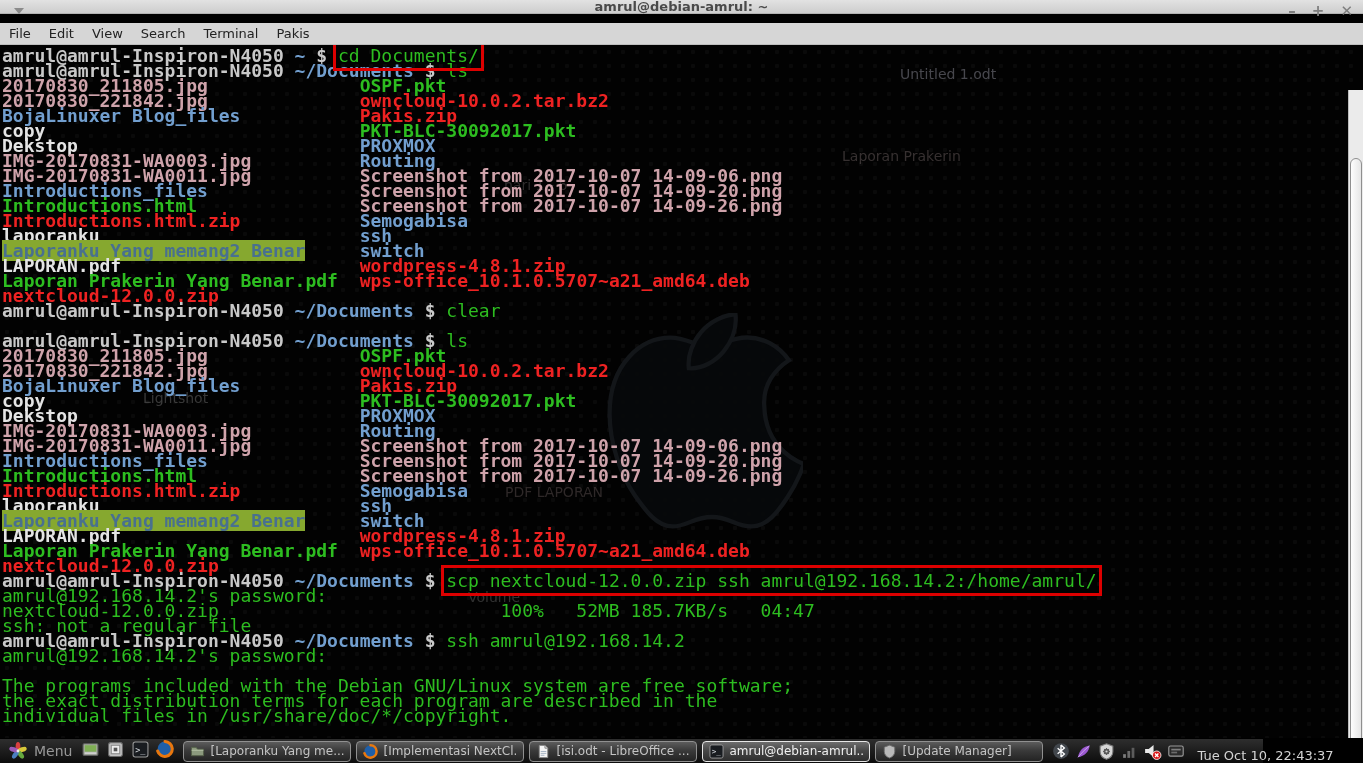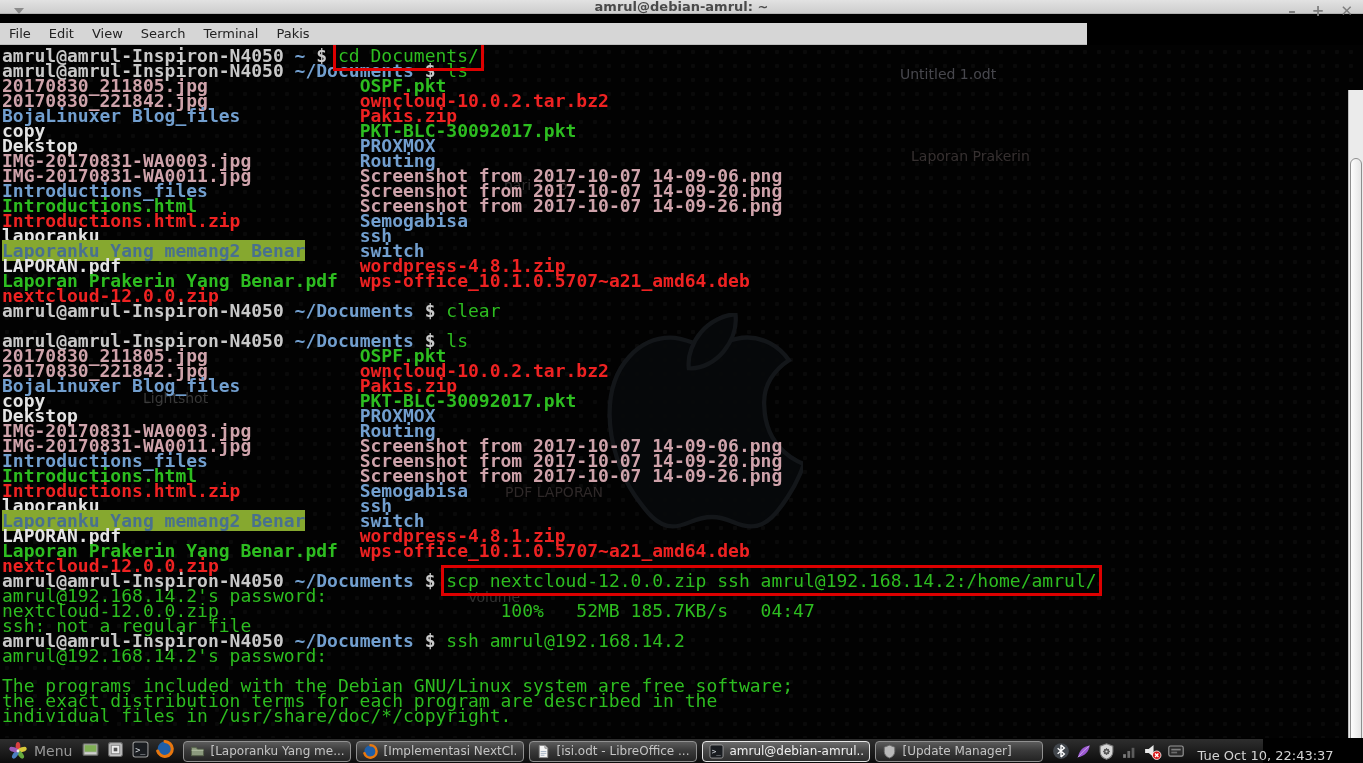--- a/index.html
+++ b/index.html
@@ -20,21 +20,21 @@
     border-top:6px solid #8a8a8a;
   }
   .tb-controls {
     position:absolute; right:10px; top:0; height:22px;
     display:flex; gap:16px; align-items:center;
     color:#7e7e7e; font-size:15px; font-weight:bold;
   }
   .tb-controls span { cursor:default; line-height:22px; }
 
   .menubar {
-    position:absolute; left:0; top:23px; width:1087px; height:22px;
+    position:absolute; left:0; top:23px; width:1363px; height:22px;
     background:#d6d6d6; border-bottom:1px solid #bdbdbd;
     display:flex; align-items:center; font-size:13px; color:#222;
   }
   .menubar .mi { padding:2px 9px; }
 
   
   .terminal {
     position:absolute; left:0; top:45px; width:1363px; height:693px;
     background:#020202; overflow:hidden;
   }
@@ -126,21 +126,21 @@
   </div>
 
 <div class="terminal">
   <div class="dots"></div>
   <svg class="apple" viewBox="0 0 100 122">
     <path d="M82 43c-.6-9.5 4.8-16.6 11.5-21-4.9-7-12.4-10.6-19.3-10.6-8.2 0-13.6 4.2-18.1 4.2-4.7 0-10.8-4.1-17.8-4.1C25 11.5 10 23.3 10 46.8c0 14 5.2 28.7 11.8 38.2 5.6 8 10.5 14.4 17.5 14.4 6.8 0 9.9-4.4 18.4-4.4 8.4 0 11 4.4 18.3 4.4 7.3 0 12.3-6.7 16.9-13.7 5.2-7.7 7.4-15.1 7.5-15.5-.4-.1-17.9-5.6-18.4-27.2z" fill="#07090b" stroke="#15181c" stroke-width="2"></path>
     <path d="M63 10c3.8-4.6 6.4-11 5.6-17.4-5.5.2-12.1 3.7-16 8.3-3.5 4.1-6.5 10.6-5.7 16.8 6.1.5 12.3-3.1 16.1-7.7z" transform="translate(0,8)" fill="#07090b" stroke="#15181c" stroke-width="2"></path>
   </svg>
   <div id="bleed-layer">
       <span class="bleed" style="left: 900px; top: 21px; color: rgba(185, 185, 200, 0.38);">Untitled 1.odt</span>
-      <span class="bleed" style="left: 911px; top: 103px; color: rgba(175, 155, 155, 0.3);">Laporan Prakerin</span>
+      <span class="bleed" style="left: 842px; top: 103px; color: rgba(175, 155, 155, 0.3);">Laporan Prakerin</span>
       <span class="bleed" style="left: 504px; top: 117px; color: rgba(155, 145, 145, 0.3); margin-top: 15px;">hari 1 - 6</span>
       <span class="bleed" style="left: 143px; top: 345px; color: rgba(135, 135, 135, 0.4);">Lightshot</span>
       <span class="bleed" style="left: 505px; top: 439px; color: rgba(150, 130, 130, 0.3);">PDF LAPORAN</span>
       <span class="bleed" style="left: 468px; top: 544px; color: rgba(135, 135, 135, 0.35);">Volume</span>
     </div>
   <div class="term-out"><div class="tline"><span class="sp">amrul@amrul-Inspiron-N4050 </span><span class="sb">~</span><span class="sp"> $ </span><span class="sg redbox">cd Documents/</span></div><div class="tline"><span class="sp">amrul@amrul-Inspiron-N4050 </span><span class="sb">~/Documents</span><span class="sp"> $ </span><span class="sg">ls</span></div><div class="tline"><span class="sm">20170830_211805.jpg</span><span class="ss">              </span><span class="sx">OSPF.pkt</span></div><div class="tline"><span class="sm">20170830_221842.jpg</span><span class="ss">              </span><span class="sr">owncloud-10.0.2.tar.bz2</span></div><div class="tline"><span class="sb">BojaLinuxer Blog_files</span><span class="ss">           </span><span class="sr">Pakis.zip</span></div><div class="tline"><span class="sw">copy</span><span class="ss">                             </span><span class="sx">PKT-BLC-30092017.pkt</span></div><div class="tline"><span class="sw">Dekstop</span><span class="ss">                          </span><span class="sb">PROXMOX</span></div><div class="tline"><span class="sm">IMG-20170831-WA0003.jpg</span><span class="ss">          </span><span class="sb">Routing</span></div><div class="tline"><span class="sm">IMG-20170831-WA0011.jpg</span><span class="ss">          </span><span class="sm">Screenshot from 2017-10-07 14-09-06.png</span></div><div class="tline"><span class="sb">Introductions_files</span><span class="ss">              </span><span class="sm">Screenshot from 2017-10-07 14-09-20.png</span></div><div class="tline"><span class="sx">Introductions.html</span><span class="ss">               </span><span class="sm">Screenshot from 2017-10-07 14-09-26.png</span></div><div class="tline"><span class="sr">Introductions.html.zip</span><span class="ss">           </span><span class="sb">Semogabisa</span></div><div class="tline"><span class="sw">laporanku</span><span class="ss">                        </span><span class="sb">ssh</span></div><div class="tline"><span class="sh">Laporanku Yang memang2 Benar</span><span class="ss">     </span><span class="sb">switch</span></div><div class="tline"><span class="sw">LAPORAN.pdf</span><span class="ss">                      </span><span class="sr">wordpress-4.8.1.zip</span></div><div class="tline"><span class="sx">Laporan Prakerin Yang Benar.pdf</span><span class="ss">  </span><span class="sr">wps-office_10.1.0.5707~a21_amd64.deb</span></div><div class="tline"><span class="sr">nextcloud-12.0.0.zip</span></div><div class="tline"><span class="sp">amrul@amrul-Inspiron-N4050 </span><span class="sb">~/Documents</span><span class="sp"> $ </span><span class="sg">clear</span></div><div class="tline">&nbsp;</div><div class="tline"><span class="sp">amrul@amrul-Inspiron-N4050 </span><span class="sb">~/Documents</span><span class="sp"> $ </span><span class="sg">ls</span></div><div class="tline"><span class="sm">20170830_211805.jpg</span><span class="ss">              </span><span class="sx">OSPF.pkt</span></div><div class="tline"><span class="sm">20170830_221842.jpg</span><span class="ss">              </span><span class="sr">owncloud-10.0.2.tar.bz2</span></div><div class="tline"><span class="sb">BojaLinuxer Blog_files</span><span class="ss">           </span><span class="sr">Pakis.zip</span></div><div class="tline"><span class="sw">copy</span><span class="ss">                             </span><span class="sx">PKT-BLC-30092017.pkt</span></div><div class="tline"><span class="sw">Dekstop</span><span class="ss">                          </span><span class="sb">PROXMOX</span></div><div class="tline"><span class="sm">IMG-20170831-WA0003.jpg</span><span class="ss">          </span><span class="sb">Routing</span></div><div class="tline"><span class="sm">IMG-20170831-WA0011.jpg</span><span class="ss">          </span><span class="sm">Screenshot from 2017-10-07 14-09-06.png</span></div><div class="tline"><span class="sb">Introductions_files</span><span class="ss">              </span><span class="sm">Screenshot from 2017-10-07 14-09-20.png</span></div><div class="tline"><span class="sx">Introductions.html</span><span class="ss">               </span><span class="sm">Screenshot from 2017-10-07 14-09-26.png</span></div><div class="tline"><span class="sr">Introductions.html.zip</span><span class="ss">           </span><span class="sb">Semogabisa</span></div><div class="tline"><span class="sw">laporanku</span><span class="ss">                        </span><span class="sb">ssh</span></div><div class="tline"><span class="sh">Laporanku Yang memang2 Benar</span><span class="ss">     </span><span class="sb">switch</span></div><div class="tline"><span class="sw">LAPORAN.pdf</span><span class="ss">                      </span><span class="sr">wordpress-4.8.1.zip</span></div><div class="tline"><span class="sx">Laporan Prakerin Yang Benar.pdf</span><span class="ss">  </span><span class="sr">wps-office_10.1.0.5707~a21_amd64.deb</span></div><div class="tline"><span class="sr">nextcloud-12.0.0.zip</span></div><div class="tline"><span class="sp">amrul@amrul-Inspiron-N4050 </span><span class="sb">~/Documents</span><span class="sp"> $ </span><span class="sg redbox">scp nextcloud-12.0.0.zip ssh amrul@192.168.14.2:/home/amrul/</span></div><div class="tline"><span class="sg">amrul@192.168.14.2's password:</span></div><div class="tline"><span class="sg">nextcloud-12.0.0.zip                          100%   52MB 185.7KB/s   04:47</span></div><div class="tline"><span class="sg">ssh: not a regular file</span></div><div class="tline"><span class="sp">amrul@amrul-Inspiron-N4050 </span><span class="sb">~/Documents</span><span class="sp"> $ </span><span class="sg">ssh amrul@192.168.14.2</span></div><div class="tline"><span class="sg">amrul@192.168.14.2's password:</span></div><div class="tline">&nbsp;</div><div class="tline"><span class="sg">The programs included with the Debian GNU/Linux system are free software;</span></div><div class="tline"><span class="sg">the exact distribution terms for each program are described in the</span></div><div class="tline"><span class="sg">individual files in /usr/share/doc/*/copyright.</span></div></div>
   <div class="sbar">
     <div class="thumb"></div>
   </div>
 </div>

